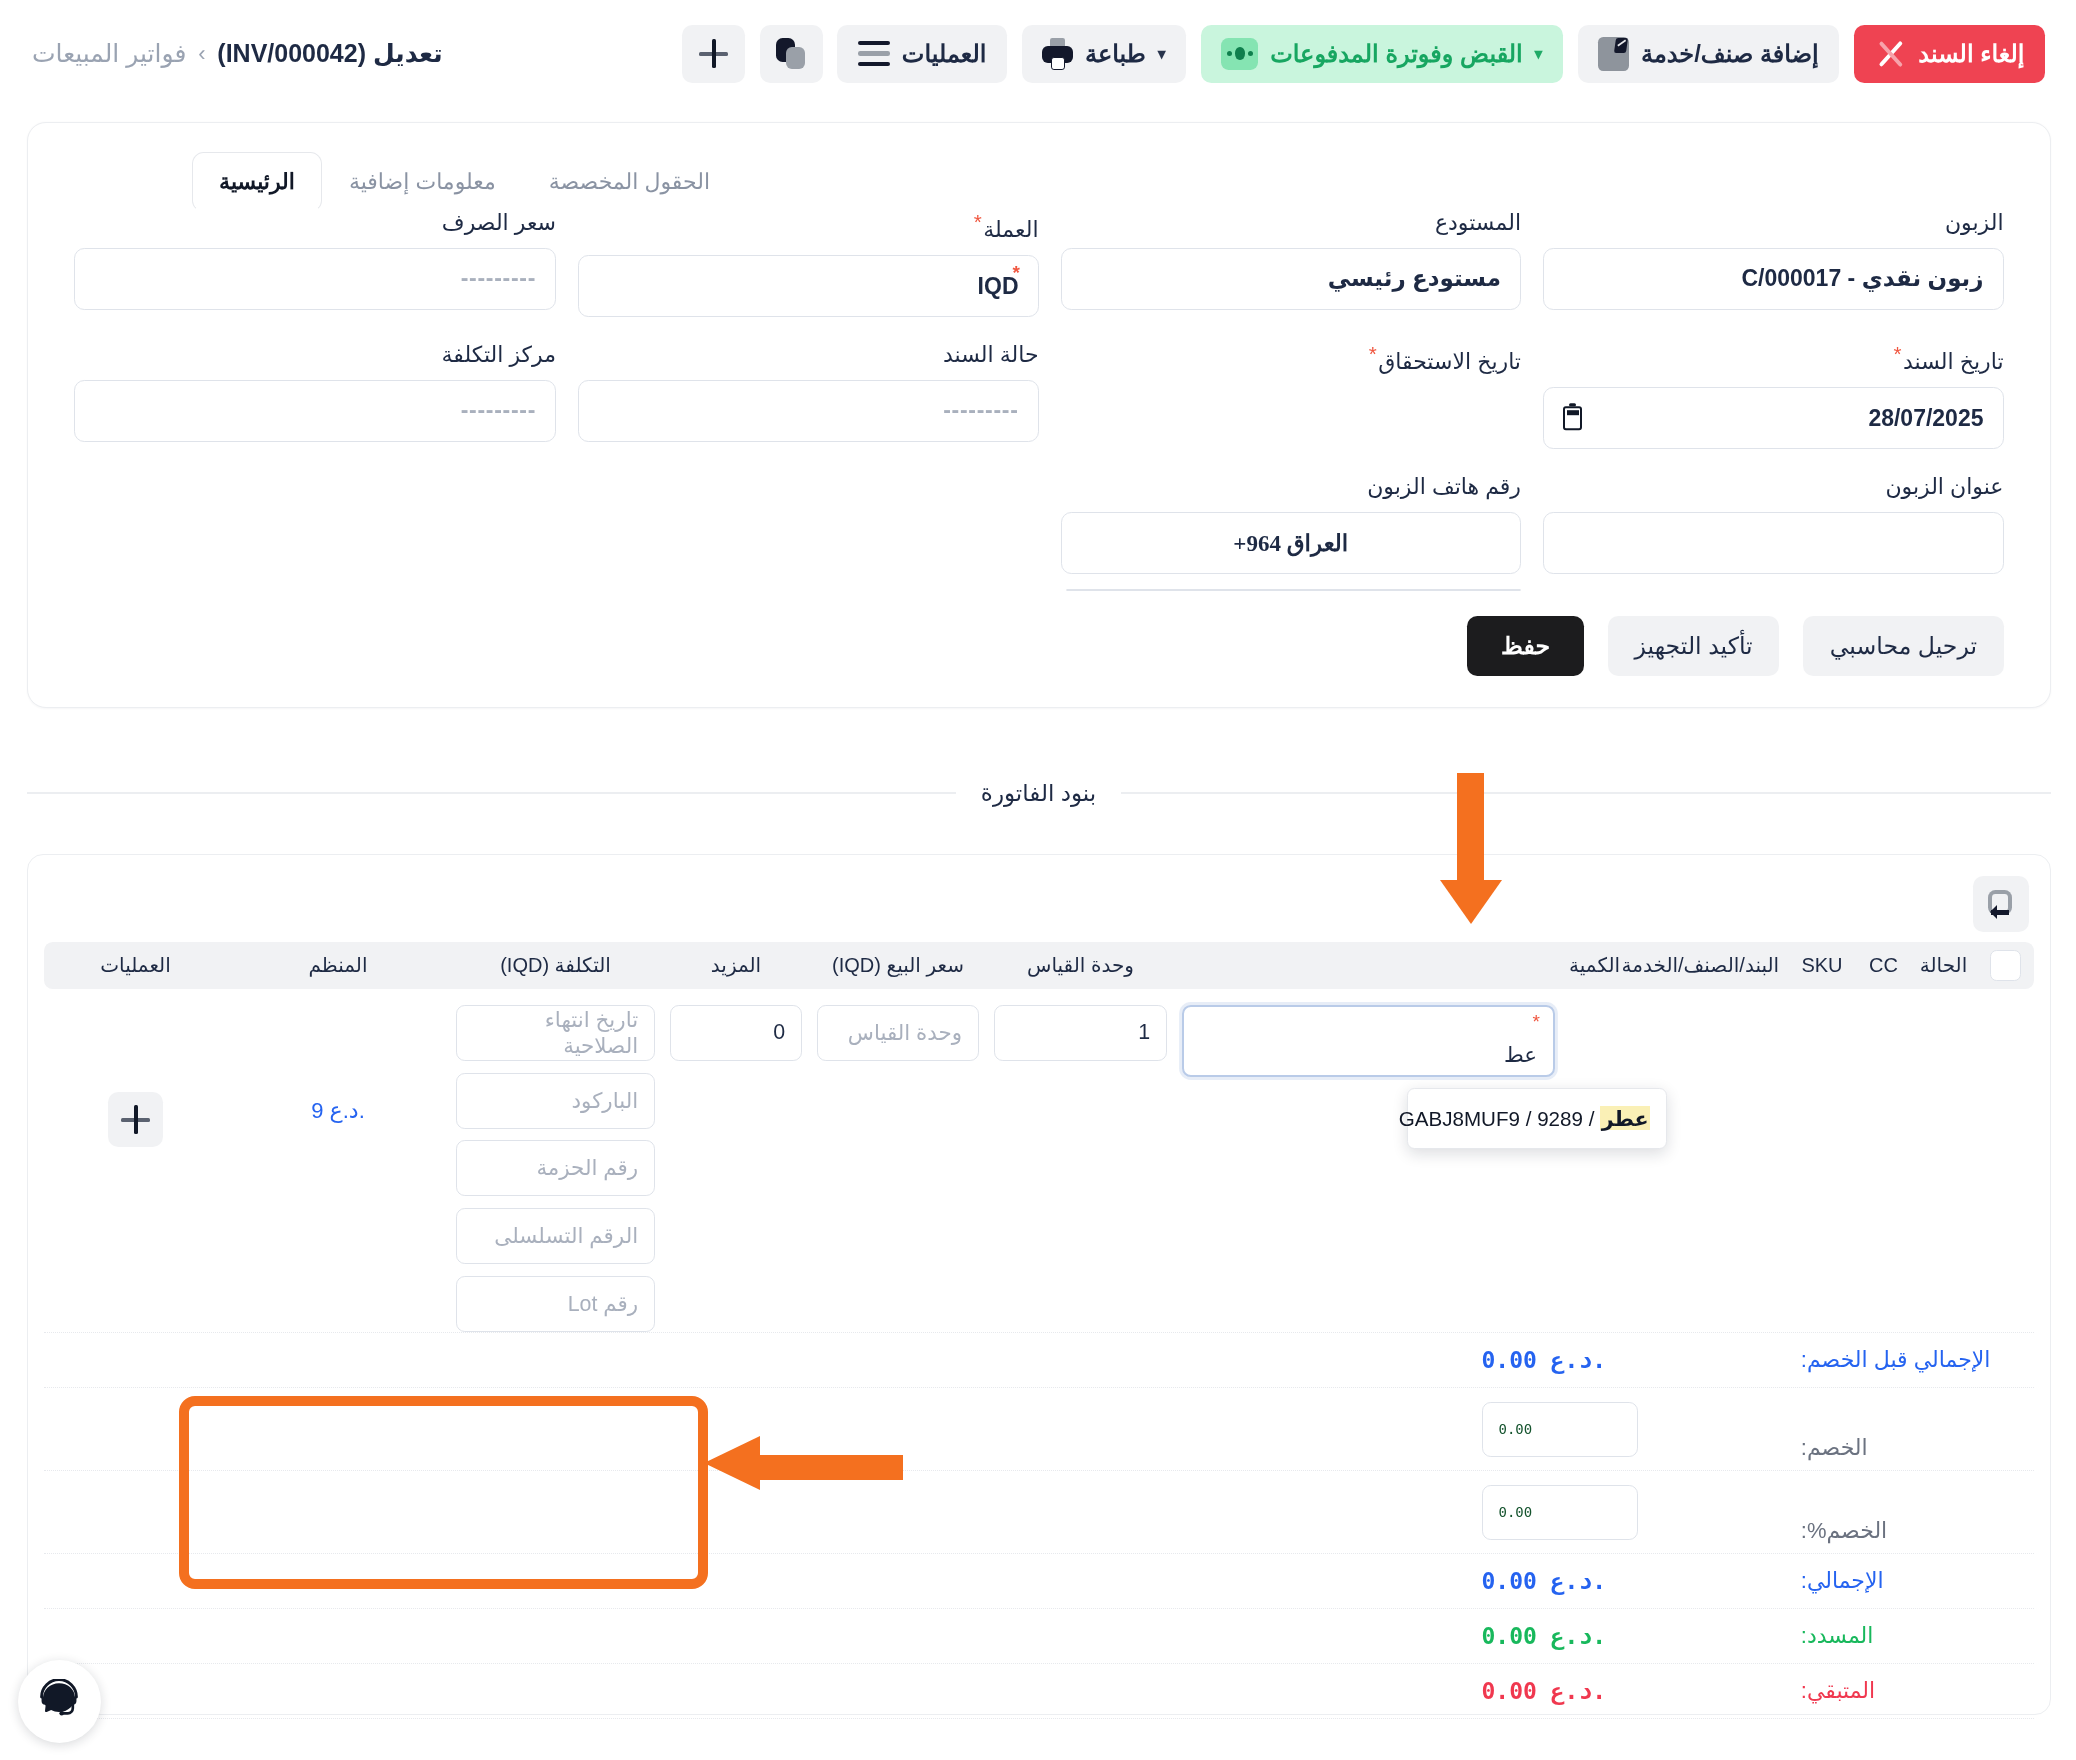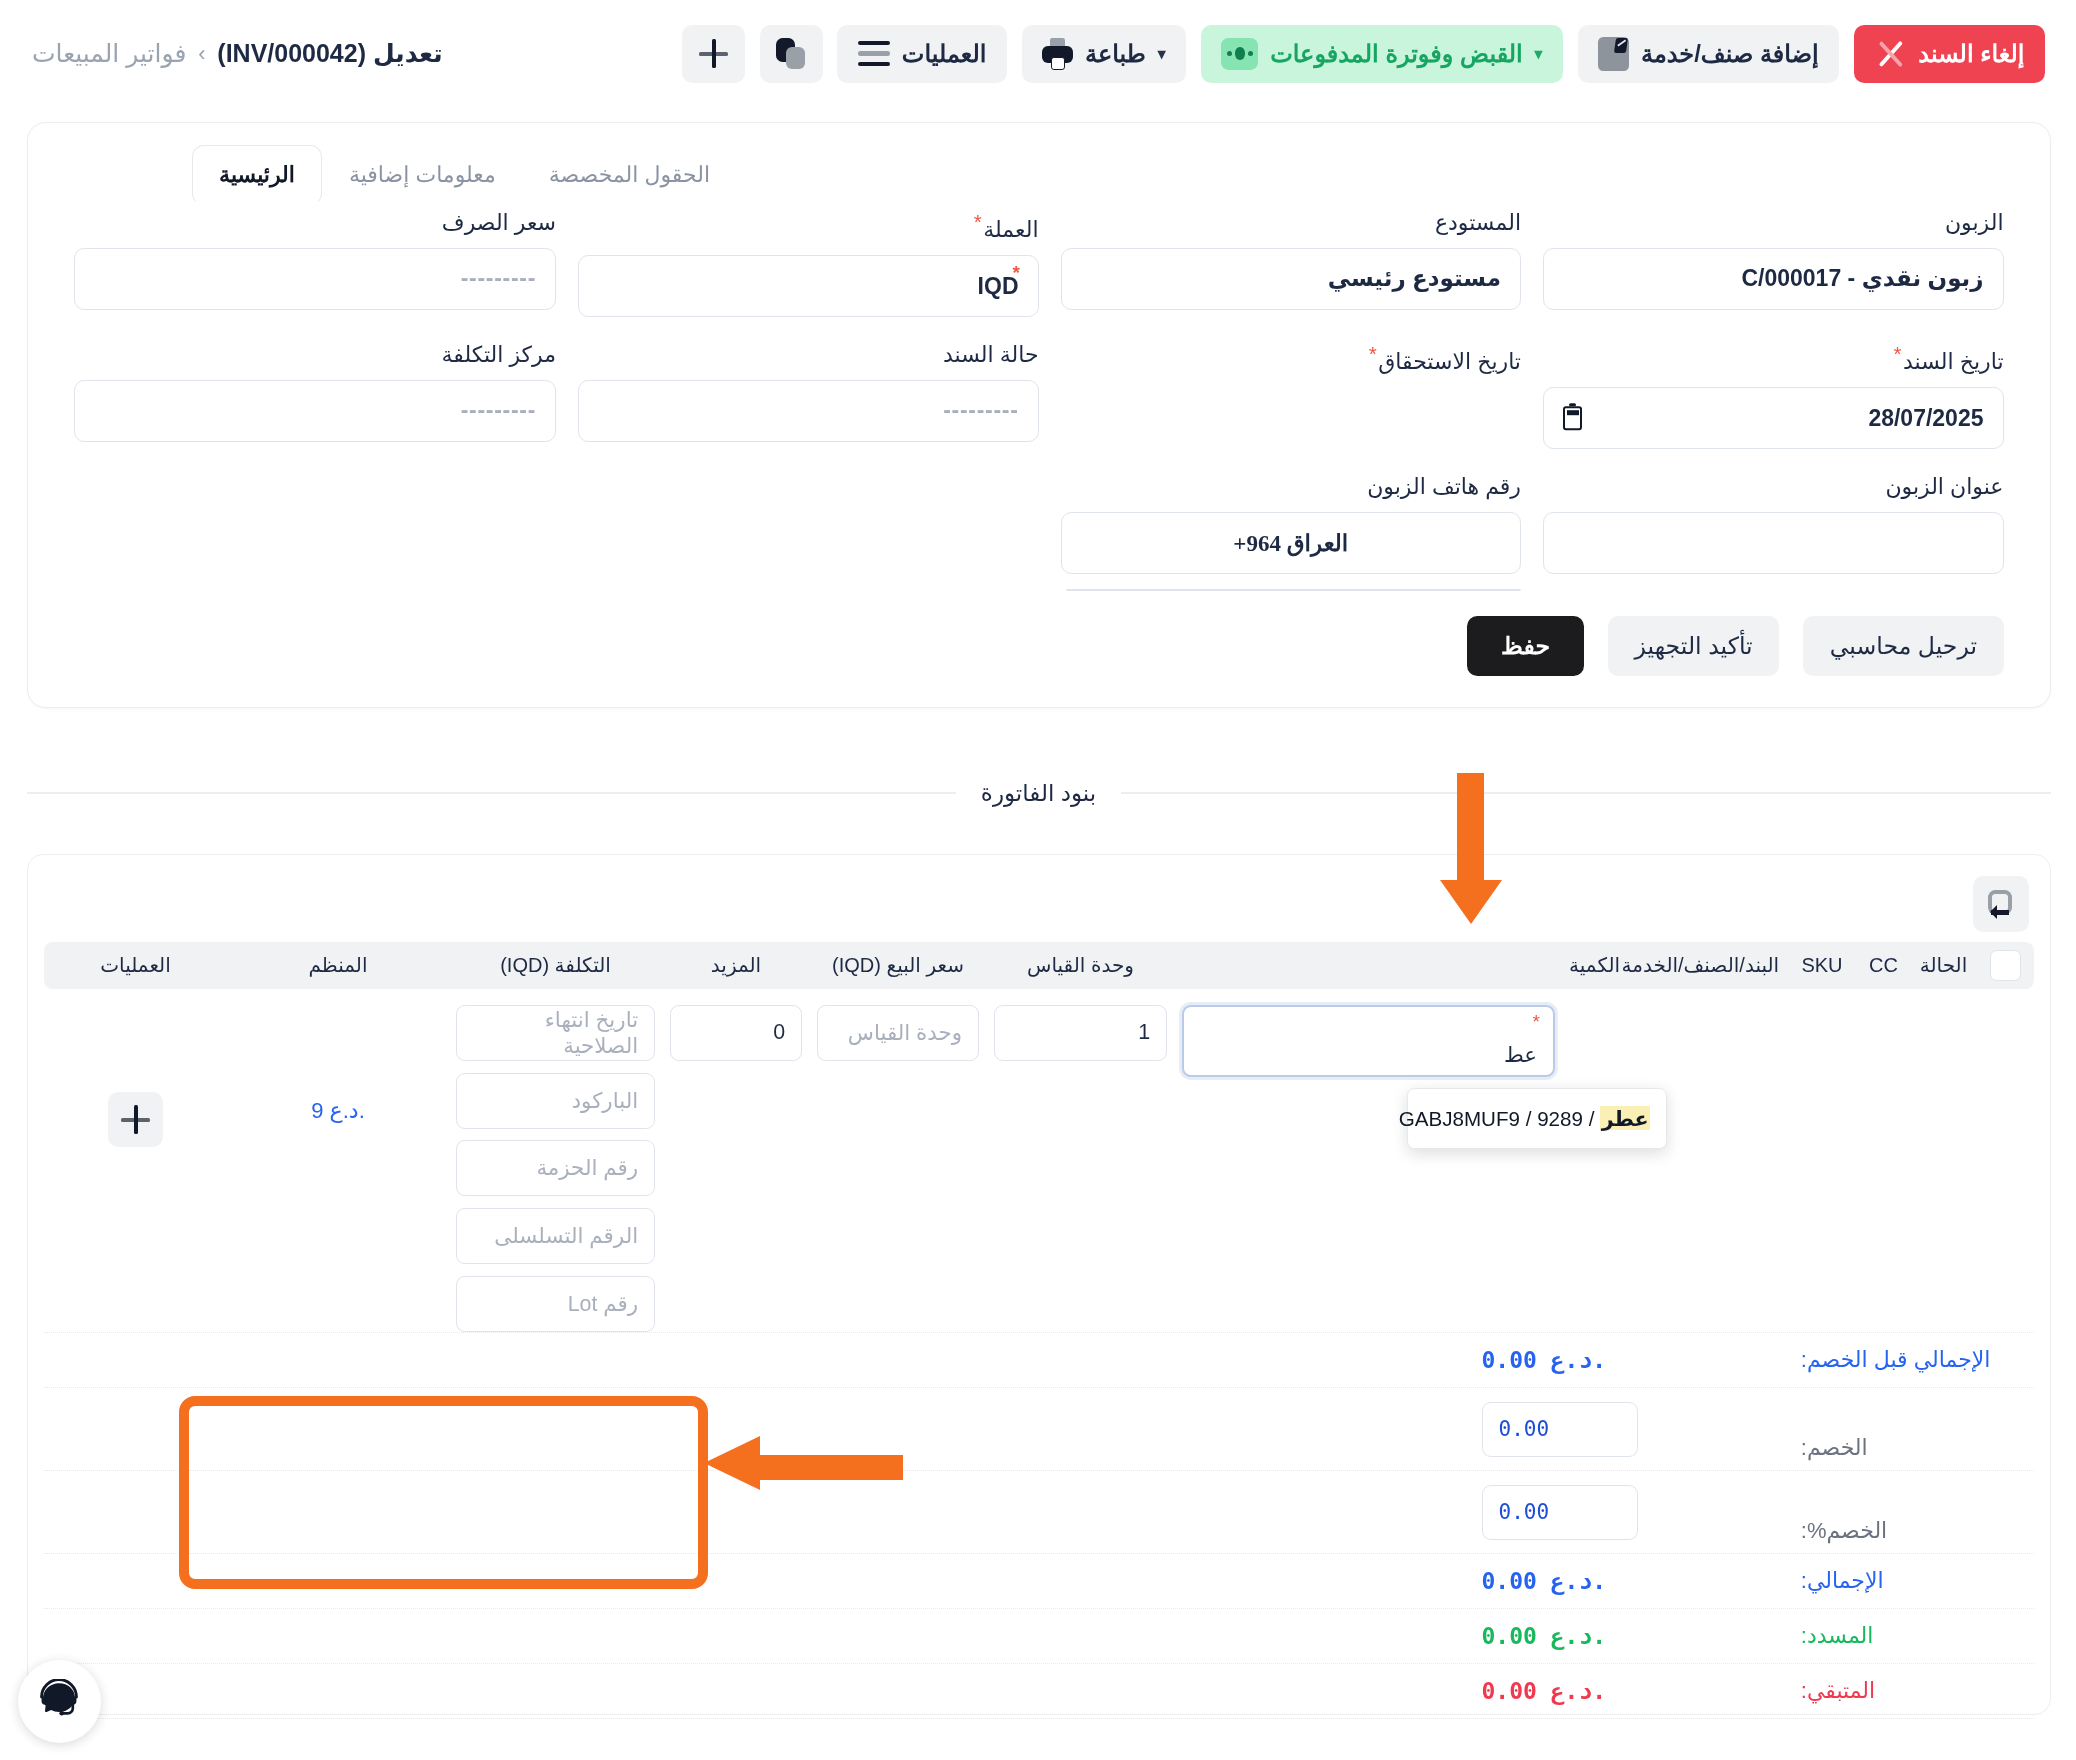--- a/index.html
+++ b/index.html
@@ -86,21 +86,21 @@
   .bc-sep { color:#9aa3b2; font-size:22px; }
   .bc-parent { color:#9aa3b2; font-weight: 400; }
 
   
   .card {
     position:absolute; left:26.5px; right:26.5px; top:122px; height:586px;
     background:#ffffff; border:0.7px solid #eceef1; border-radius:19px;
     box-shadow: 0 0.7px 2.2px rgba(16,24,40,.04);
   }
   .tabs {
-    position:absolute; top:5px; right:0; left:0; height:83px;
+    position:absolute; top:12px; right:0; left:0; height:83px;
     display:flex; flex-direction:row; align-items:flex-end; justify-content:flex-start;
     padding: 0 0 0 0;
     padding-right: 1637px;
   }
   .tabs-inner{
     position:absolute; right:1313px; bottom:5.9px;
     display:flex; flex-direction:row-reverse; align-items:center; gap:0;
   }
   .tab {
     font-size:22px; color:#8a93a3; padding: 16px 26.5px; cursor:pointer;
@@ -264,21 +264,21 @@
   .tot-label { width:243px; text-align:left; font-size:22px; padding-left:10.3px; white-space:nowrap; }
   .tot-value { flex:1; text-align:left; font-size:23px; font-weight:700; direction:ltr; font-family:"DejaVu Sans Mono","Liberation Mono",monospace; }
   .c-blue { color:#2563f0; }
   .c-blue-lbl { color:#2563f0; }
   .c-green { color:#18b85c; }
   .c-red { color:#f0384f; }
   .c-gray { color:#6b7280;margin-top:37px; }
   .tot-input {
     width:156px; height:55px; border:0.7px solid #dfe3ea; border-radius:8.8px; background:#fff;
     display:flex; align-items:center; justify-content:flex-start; padding:12px 16px;
-    font-size:21px; color:#1d4ed8;
+    font-size:14px; color:#14532d;
   }
 
   
   .anno-arrow-down {
     position:absolute; left:1447px; top:817px; width:47px; height:0;
     z-index:60; pointer-events:none;
   }
   .anno-arrow-down .shaft {
     position:absolute; left:10.3px; top:-44px; width:26.5px; height:111px; background:#f4701f;
   }

